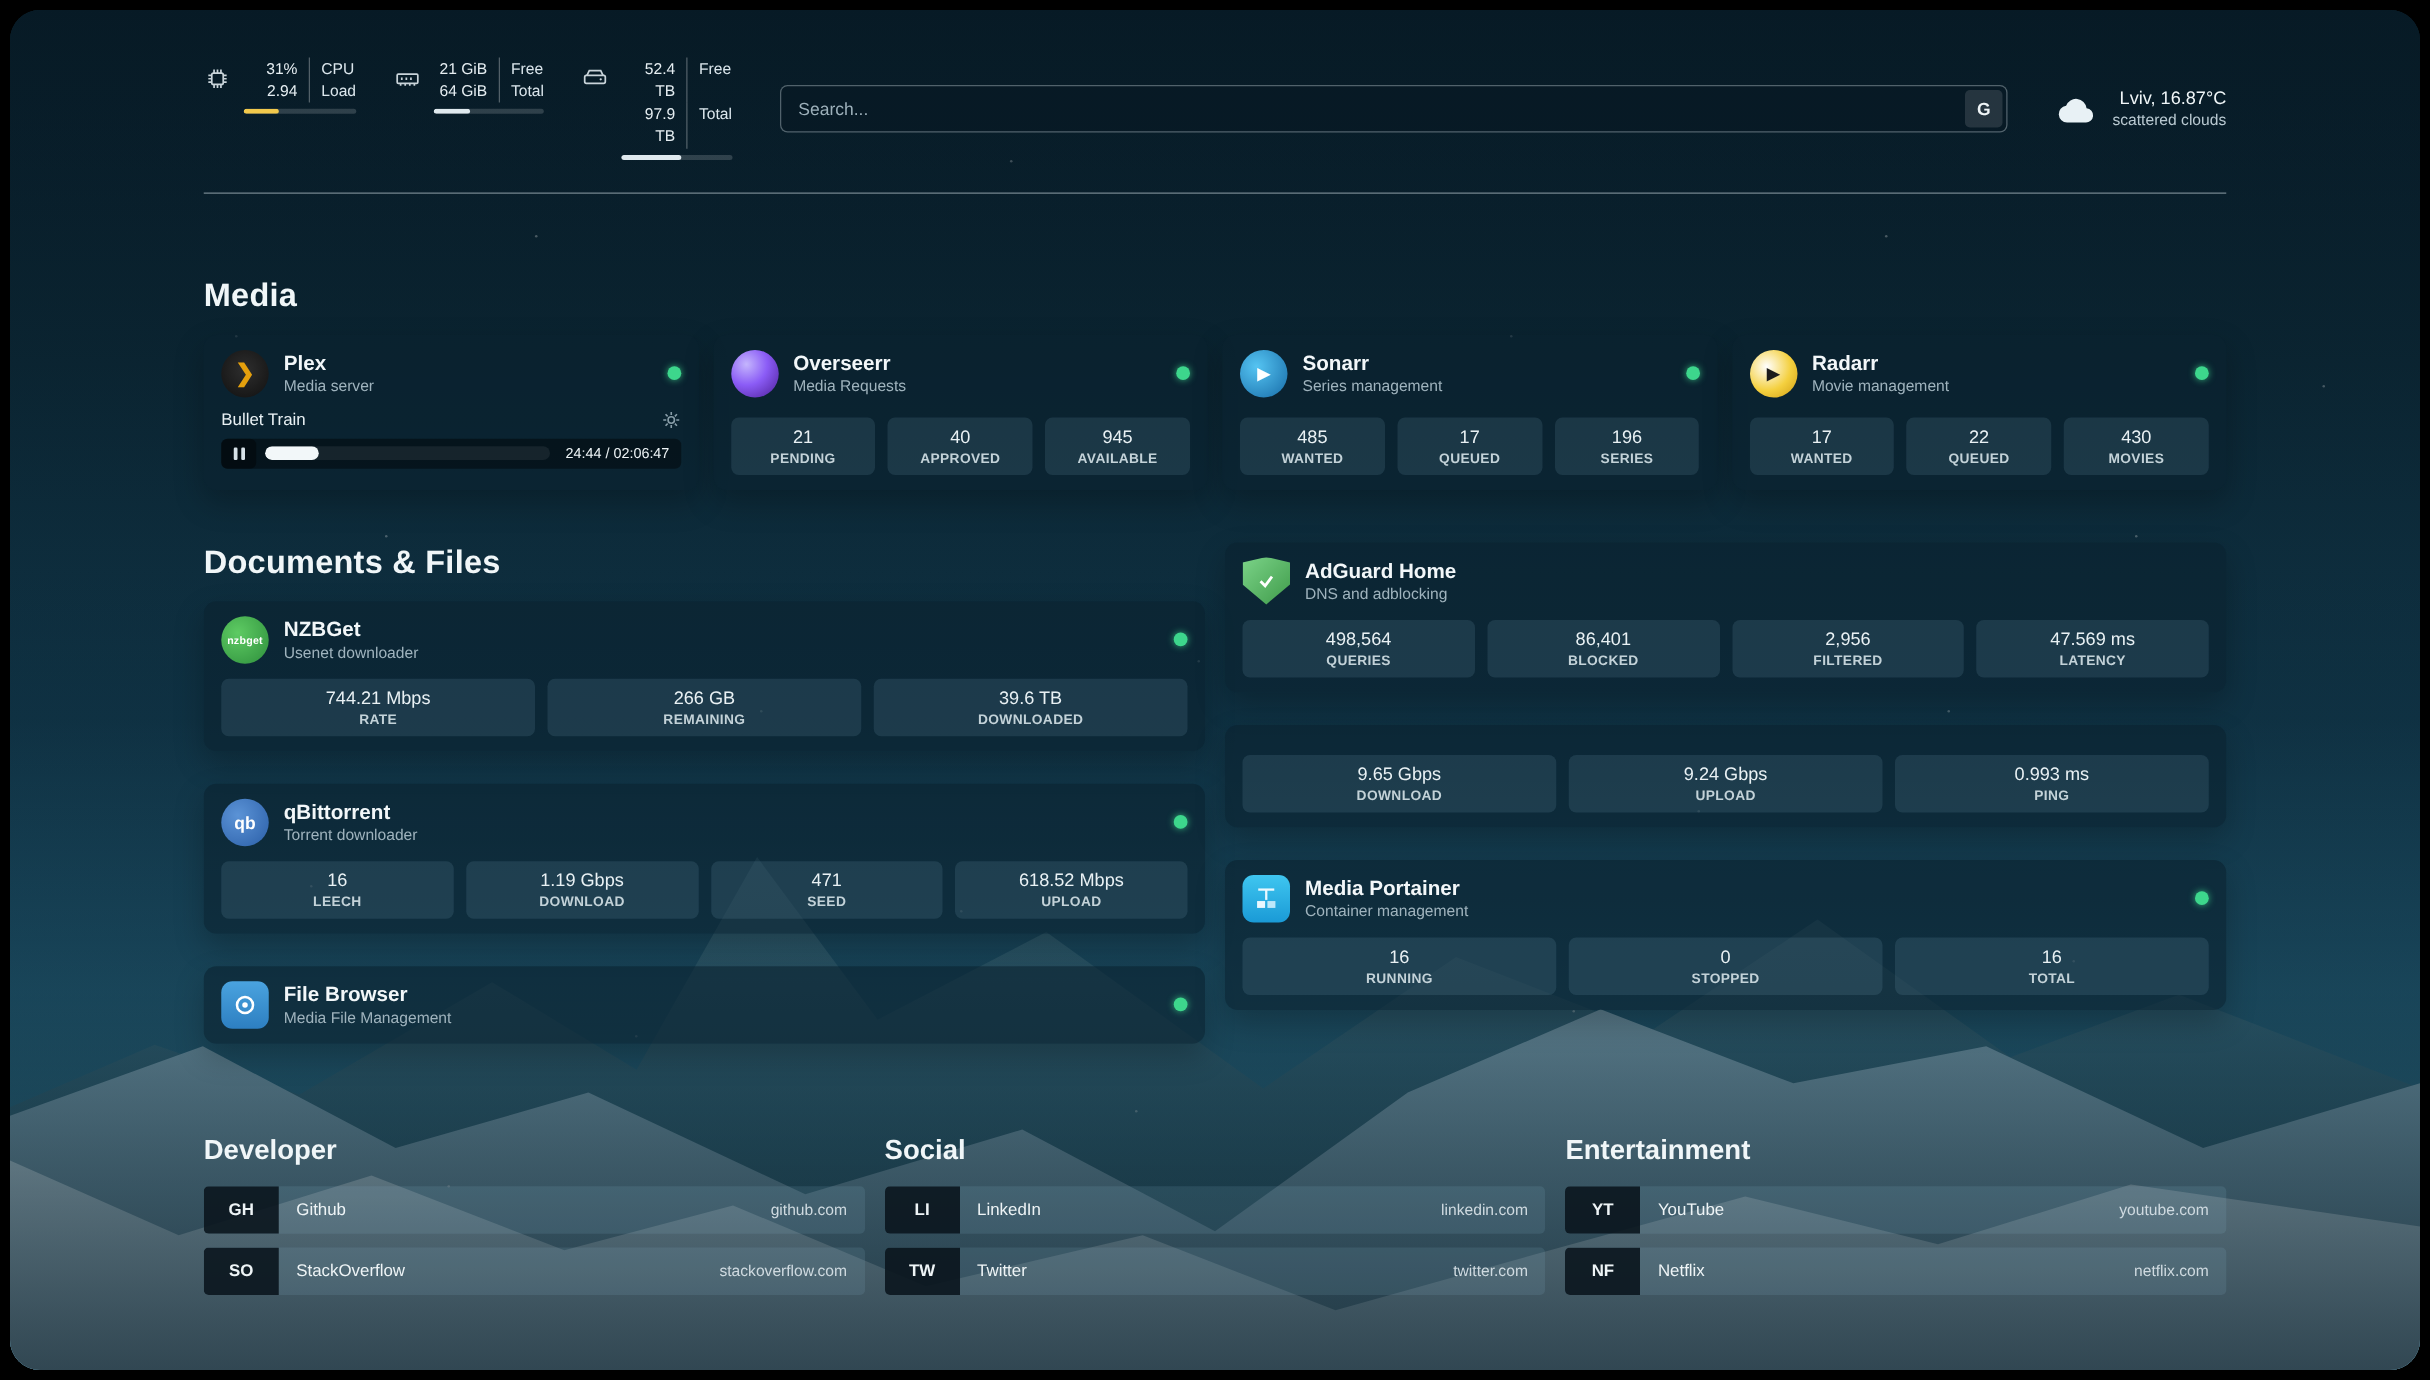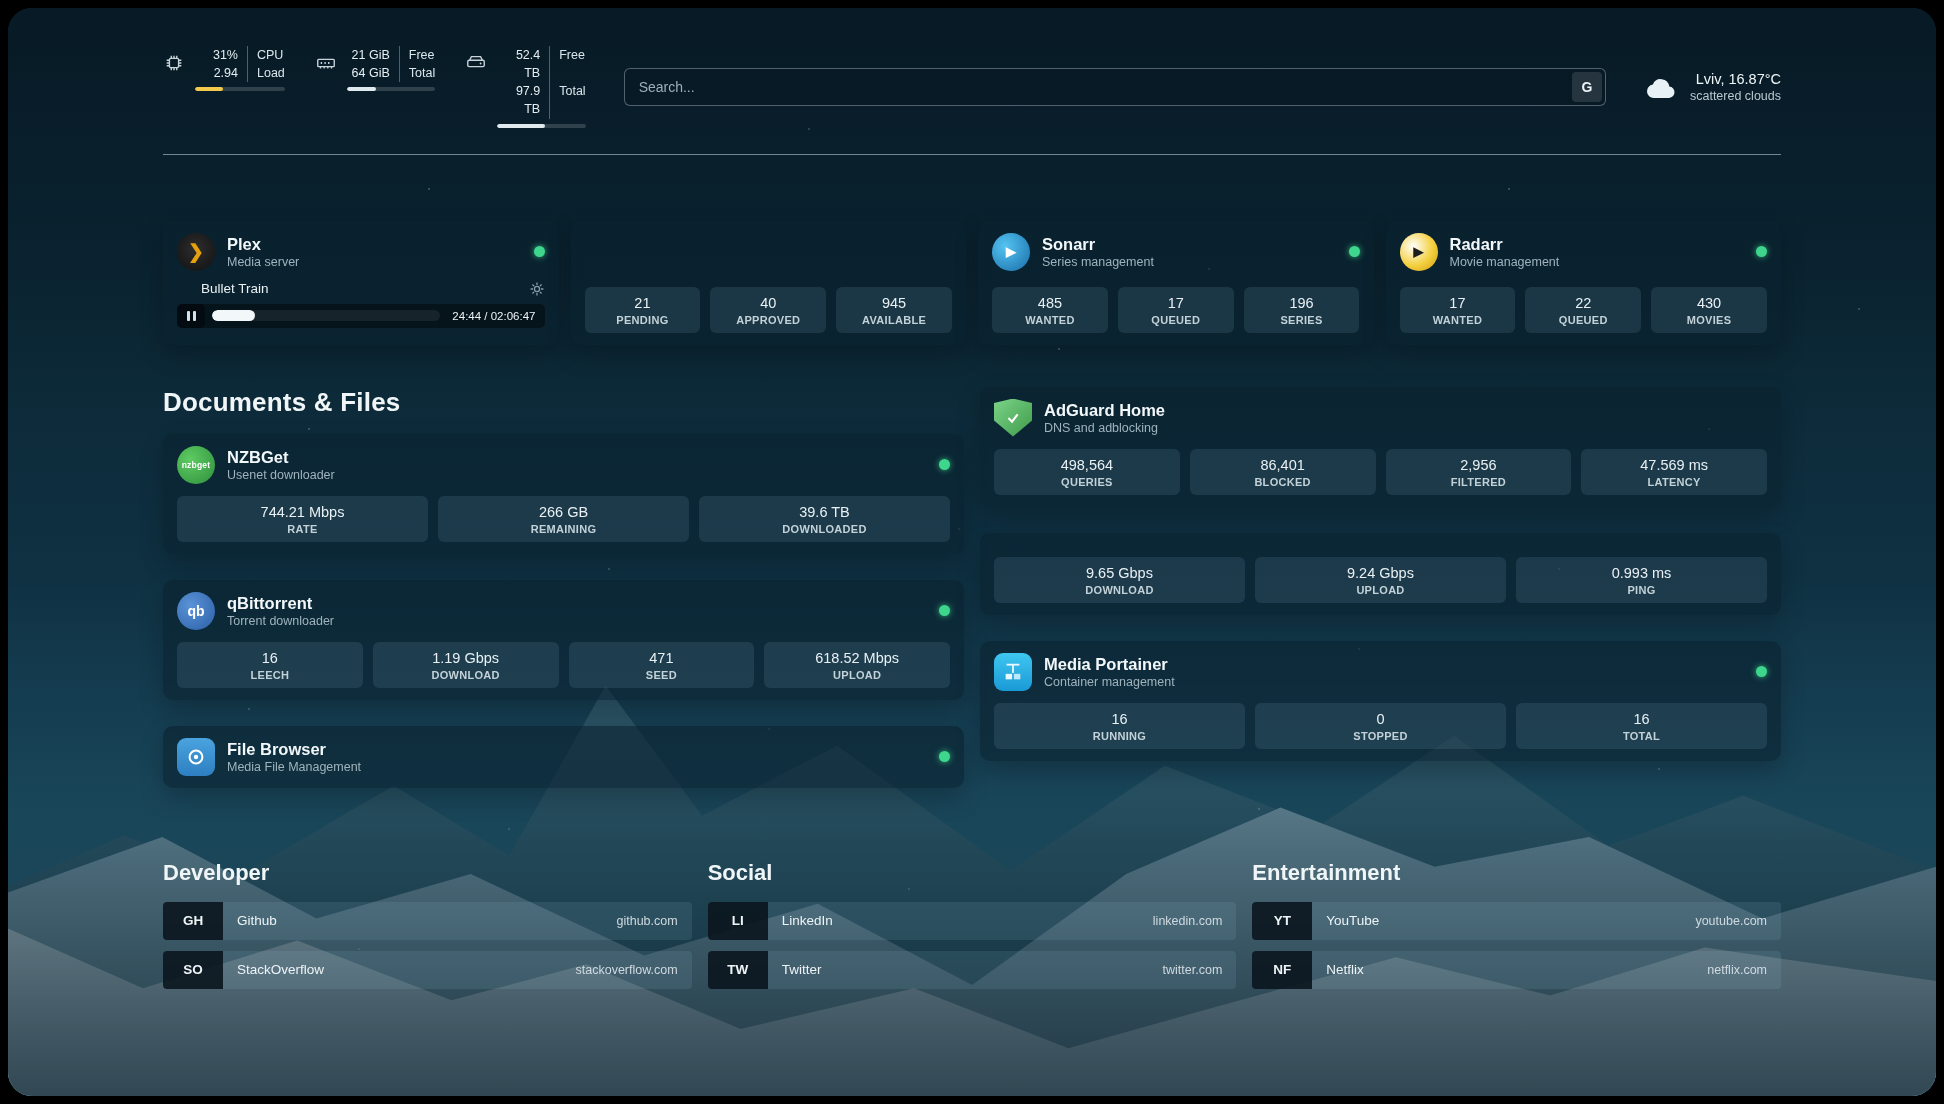--- a/index.html
+++ b/index.html
@@ -76,21 +76,21 @@
 
   .stats { display:flex; gap:10px; margin-top:auto; padding-top:12px; }
   .stat-box { flex:1; background:rgba(150,195,218,.13); border-radius:6px; text-align:center; padding:8px 4px 7px; min-width:0; }
   .stat-value { font-size:14.5px; color:#e9f1f4; white-space:nowrap; }
   .stat-label { font-size:11px; font-weight:700; color:#c3d2d8; margin-top:3px; letter-spacing:.3px; white-space:nowrap; }
 
   .media-grid .card { min-height:124px; }
 
   
   .np { margin-top:10px; }
-  .np-top { display:flex; align-items:center;margin-left:24px; }
+  .np-top { display:flex; align-items:center; }
   .np-title { font-size:13.5px; color:#e9f1f4; }
   .gear { margin-left:auto; width:16px; height:16px; cursor:pointer; opacity:.85; }
   .np-bar { margin-top:7px; height:24px; background:rgba(0,0,0,.42); border-radius:5px; display:flex; align-items:center; padding:0 9px 0 0; }
   .pause { width:28px; height:24px; background:rgba(0,0,0,.38); border-radius:5px; display:flex; align-items:center; justify-content:center; gap:3px; cursor:pointer; flex:0 0 auto; }
   .pause i { display:block; width:3px; height:10px; background:#d7e2e8; border-radius:1px; }
   .track { flex:1; height:11px; margin-left:7px; background:rgba(255,255,255,.07); border-radius:6px; overflow:hidden; }
   .track i { display:block; height:100%; background:#f2f7f9; border-radius:6px; }
   .np-time { font-size:11.5px; color:#eef4f6; margin-left:12px; white-space:nowrap; }
 
   
@@ -221,20 +221,21 @@
         <div class="weather-text">
           <div class="weather-loc">Lviv, 16.87°C</div>
           <div class="weather-cond">scattered clouds</div>
         </div>
       </div>
     </div>
 
     <div class="divider"></div>
 
     <div class="media-section">
+      <h2 class="section-title">Media</h2>
       <div class="media-grid">
 
         <div class="card">
           <div class="card-head">
             <span class="app-icon icon-plex">❯</span>
             <div class="app-meta">
               <div class="app-name">Plex</div>
               <div class="app-sub">Media server</div>
             </div>
             <span class="dot" style="background: rgb(61, 214, 140);"></span>
@@ -258,20 +259,28 @@
                 </span>
               <span class="track">
                   <i style="width: 19%;"></i>
                 </span>
               <span class="np-time">24:44 / 02:06:47</span>
             </div>
           </div>
         </div>
 
         <div class="card">
+          <div class="card-head">
+            <span class="app-icon icon-overseerr"></span>
+            <div class="app-meta">
+              <div class="app-name">Overseerr</div>
+              <div class="app-sub">Media Requests</div>
+            </div>
+            <span class="dot" style="background: rgb(61, 214, 140);"></span>
+          </div>
           <div class="stats">
             <div class="stat-box">
               <div class="stat-value">21</div>
               <div class="stat-label">PENDING</div>
             </div>
             <div class="stat-box">
               <div class="stat-value">40</div>
               <div class="stat-label">APPROVED</div>
             </div>
             <div class="stat-box">

